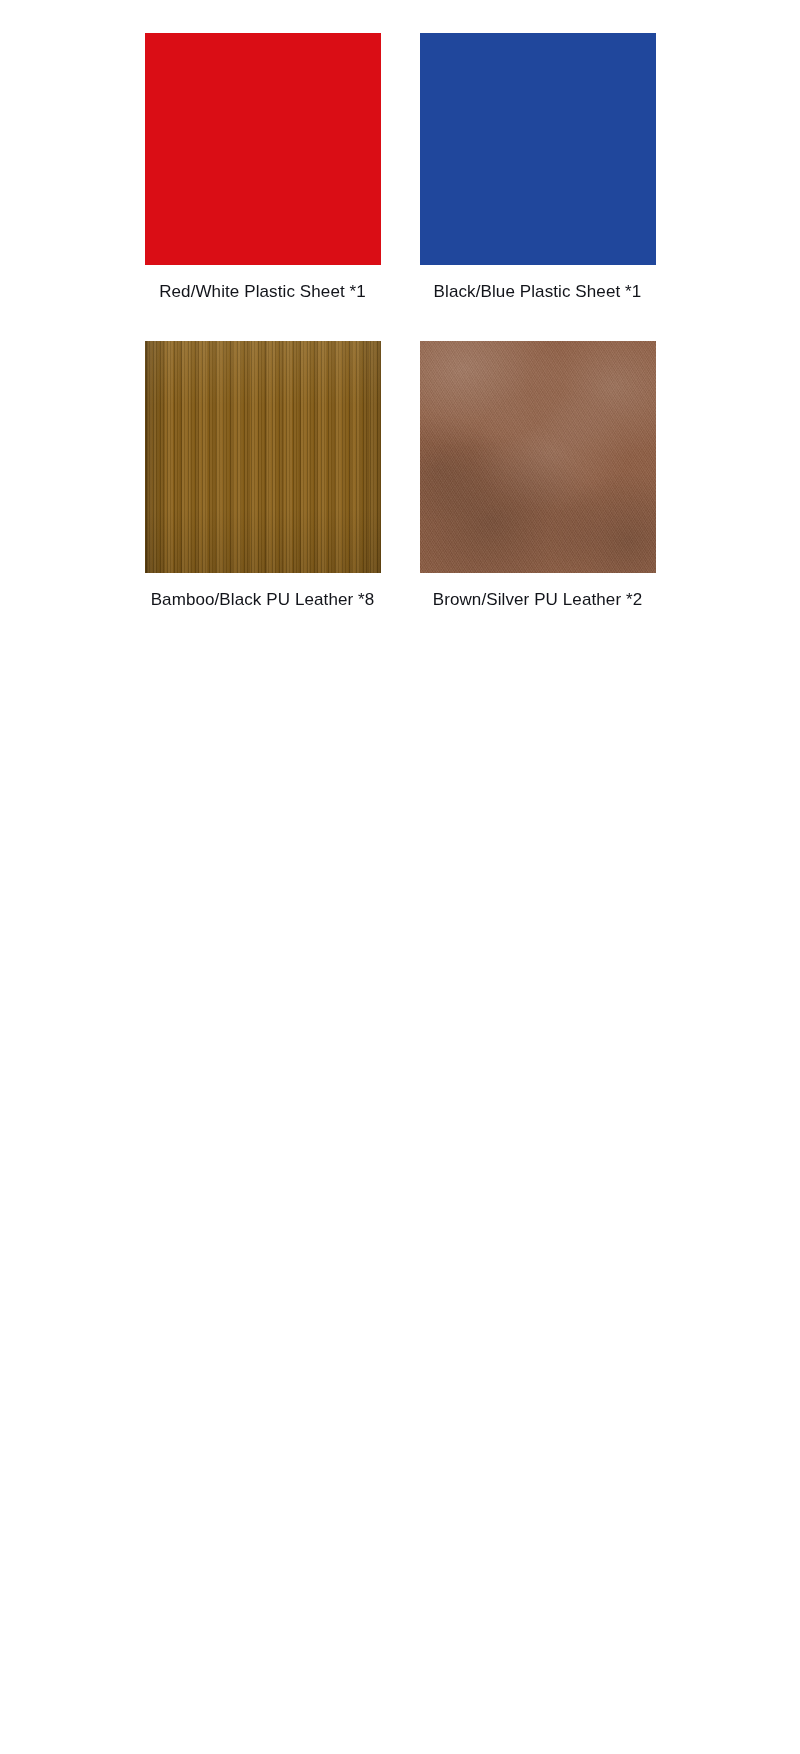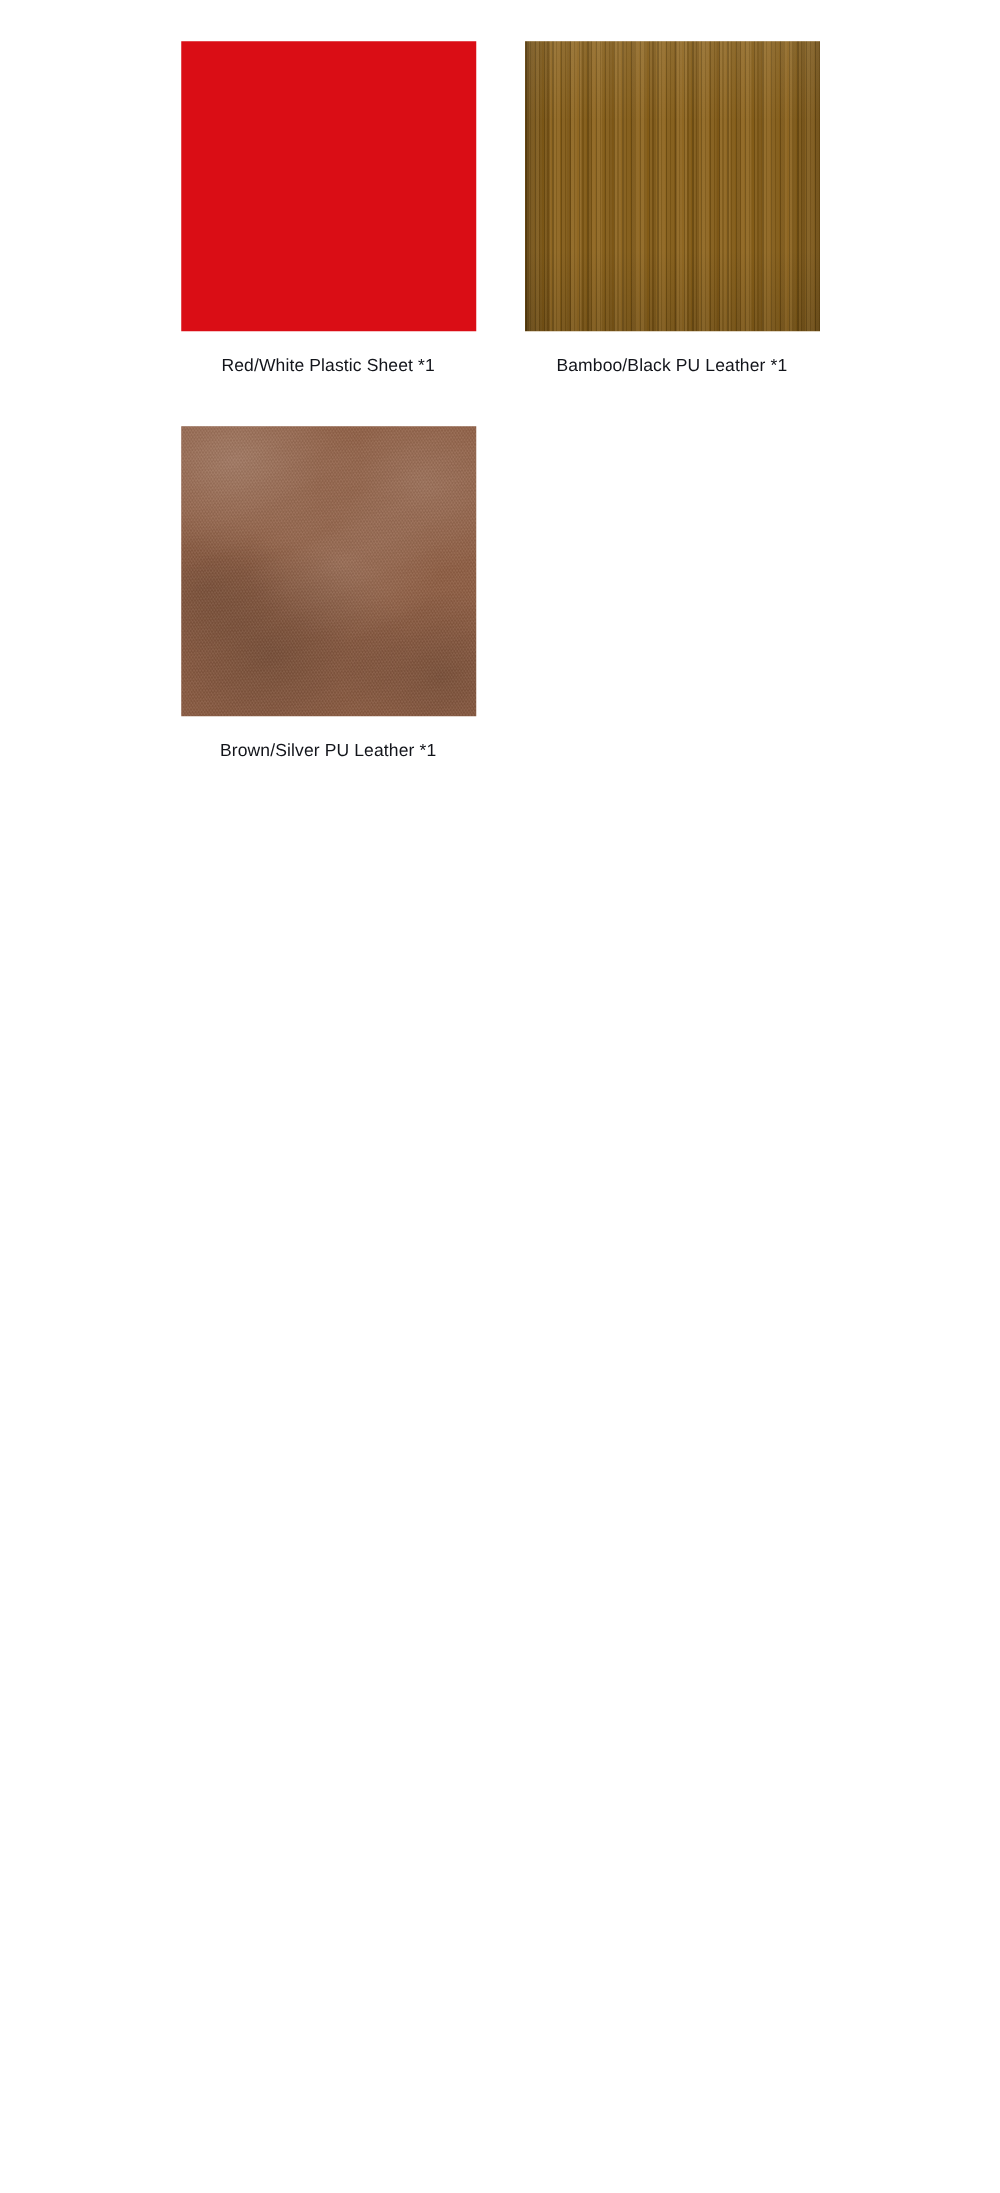--- a/index.html
+++ b/index.html
@@ -45,21 +45,21 @@
     background-repeat: no-repeat;
     background-size: cover;
   }
 
   .swatch-label {
     position: absolute;
     left: 50%;
     transform: translateX(-50%);
     top: 249px;
     white-space: nowrap;
-    font-size: 14px;
+    font-size: 17px;
     line-height: 20px;
     color: #12141a;
     letter-spacing: 0.1px;
     text-align: center;
     font-weight: 400;
   }
 
   
 
   
@@ -133,20 +133,24 @@
 </style>
 </head>
 <body style="background: rgb(255, 255, 255);">
 
 <div class="swatch-grid">
     <div class="swatch-cell">
       <div class="swatch-chip tex-solid" style="background-color: rgb(218, 13, 21);"></div>
       <div class="swatch-label">Red/White Plastic Sheet *1</div>
     </div>
     <div class="swatch-cell">
+      <div class="swatch-chip tex-solid" style="background-color: rgb(32, 71, 156);"></div>
+      <div class="swatch-label">Black/Blue Plastic Sheet *1</div>
+    </div>
+    <div class="swatch-cell">
       <div class="swatch-chip tex-wood" style="background-color: rgb(138, 96, 24);"></div>
-      <div class="swatch-label">Bamboo/Black PU Leather *1</div>
+      <div class="swatch-label">Bamboo/Black PU Leather *8</div>
     </div>
     <div class="swatch-cell">
       <div class="swatch-chip tex-leather" style="background-color: rgb(143, 95, 69);"></div>
-      <div class="swatch-label">Brown/Silver PU Leather *1</div>
+      <div class="swatch-label">Brown/Silver PU Leather *2</div>
     </div>
   </div>
 
 </body></html>

